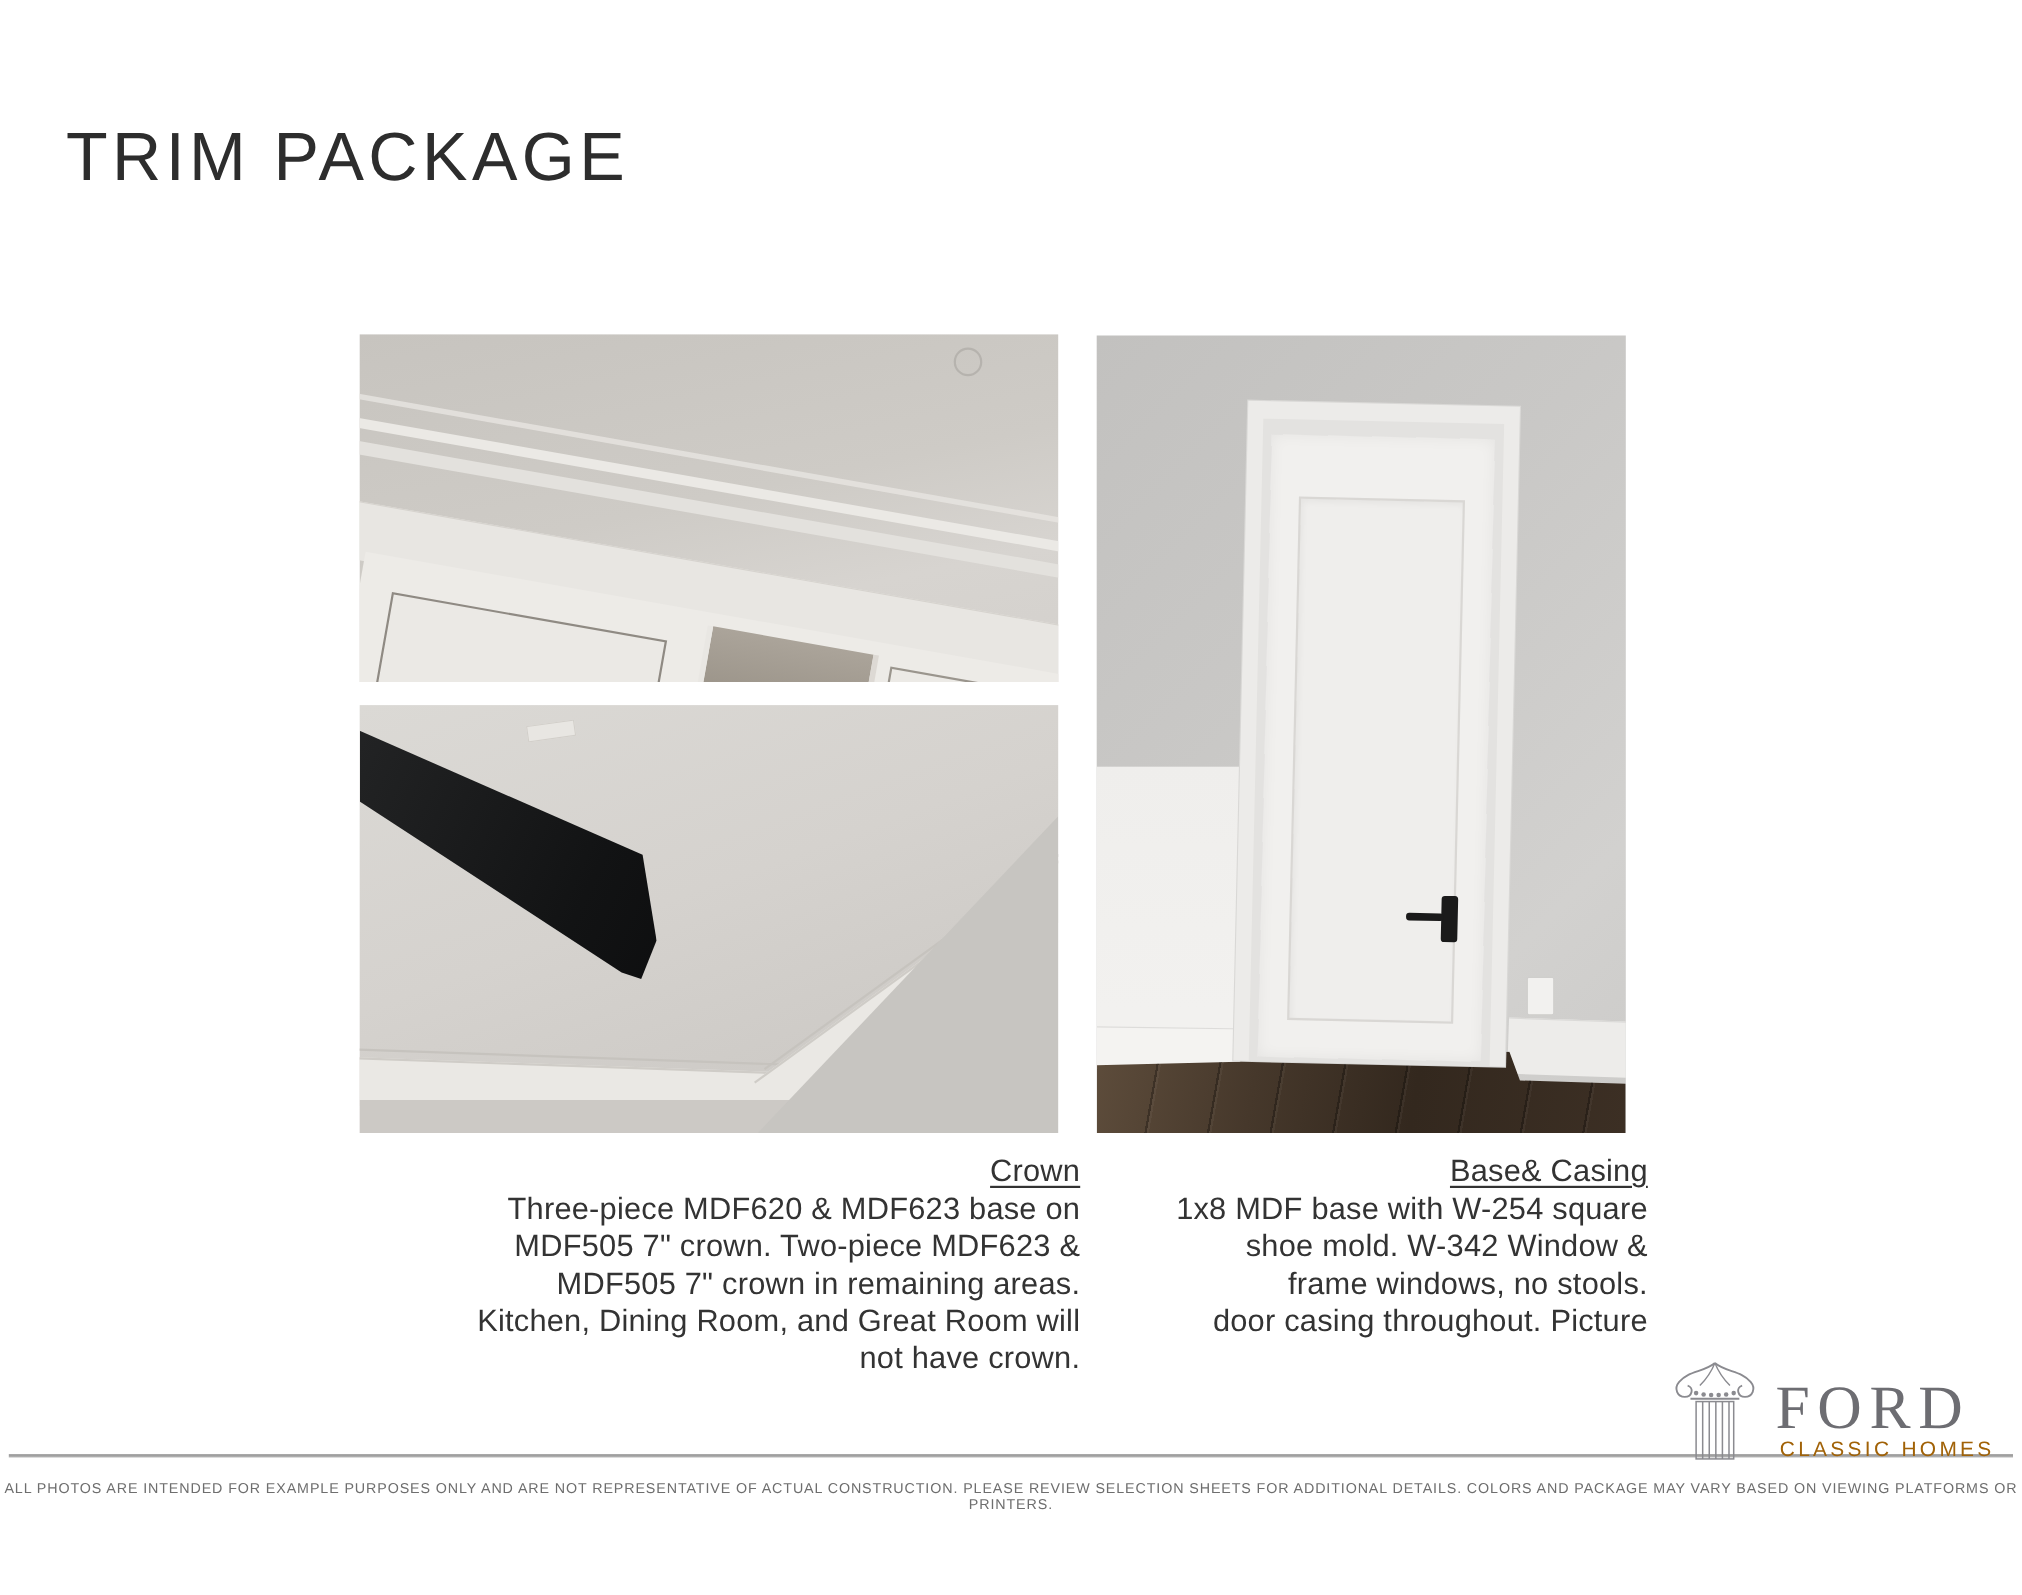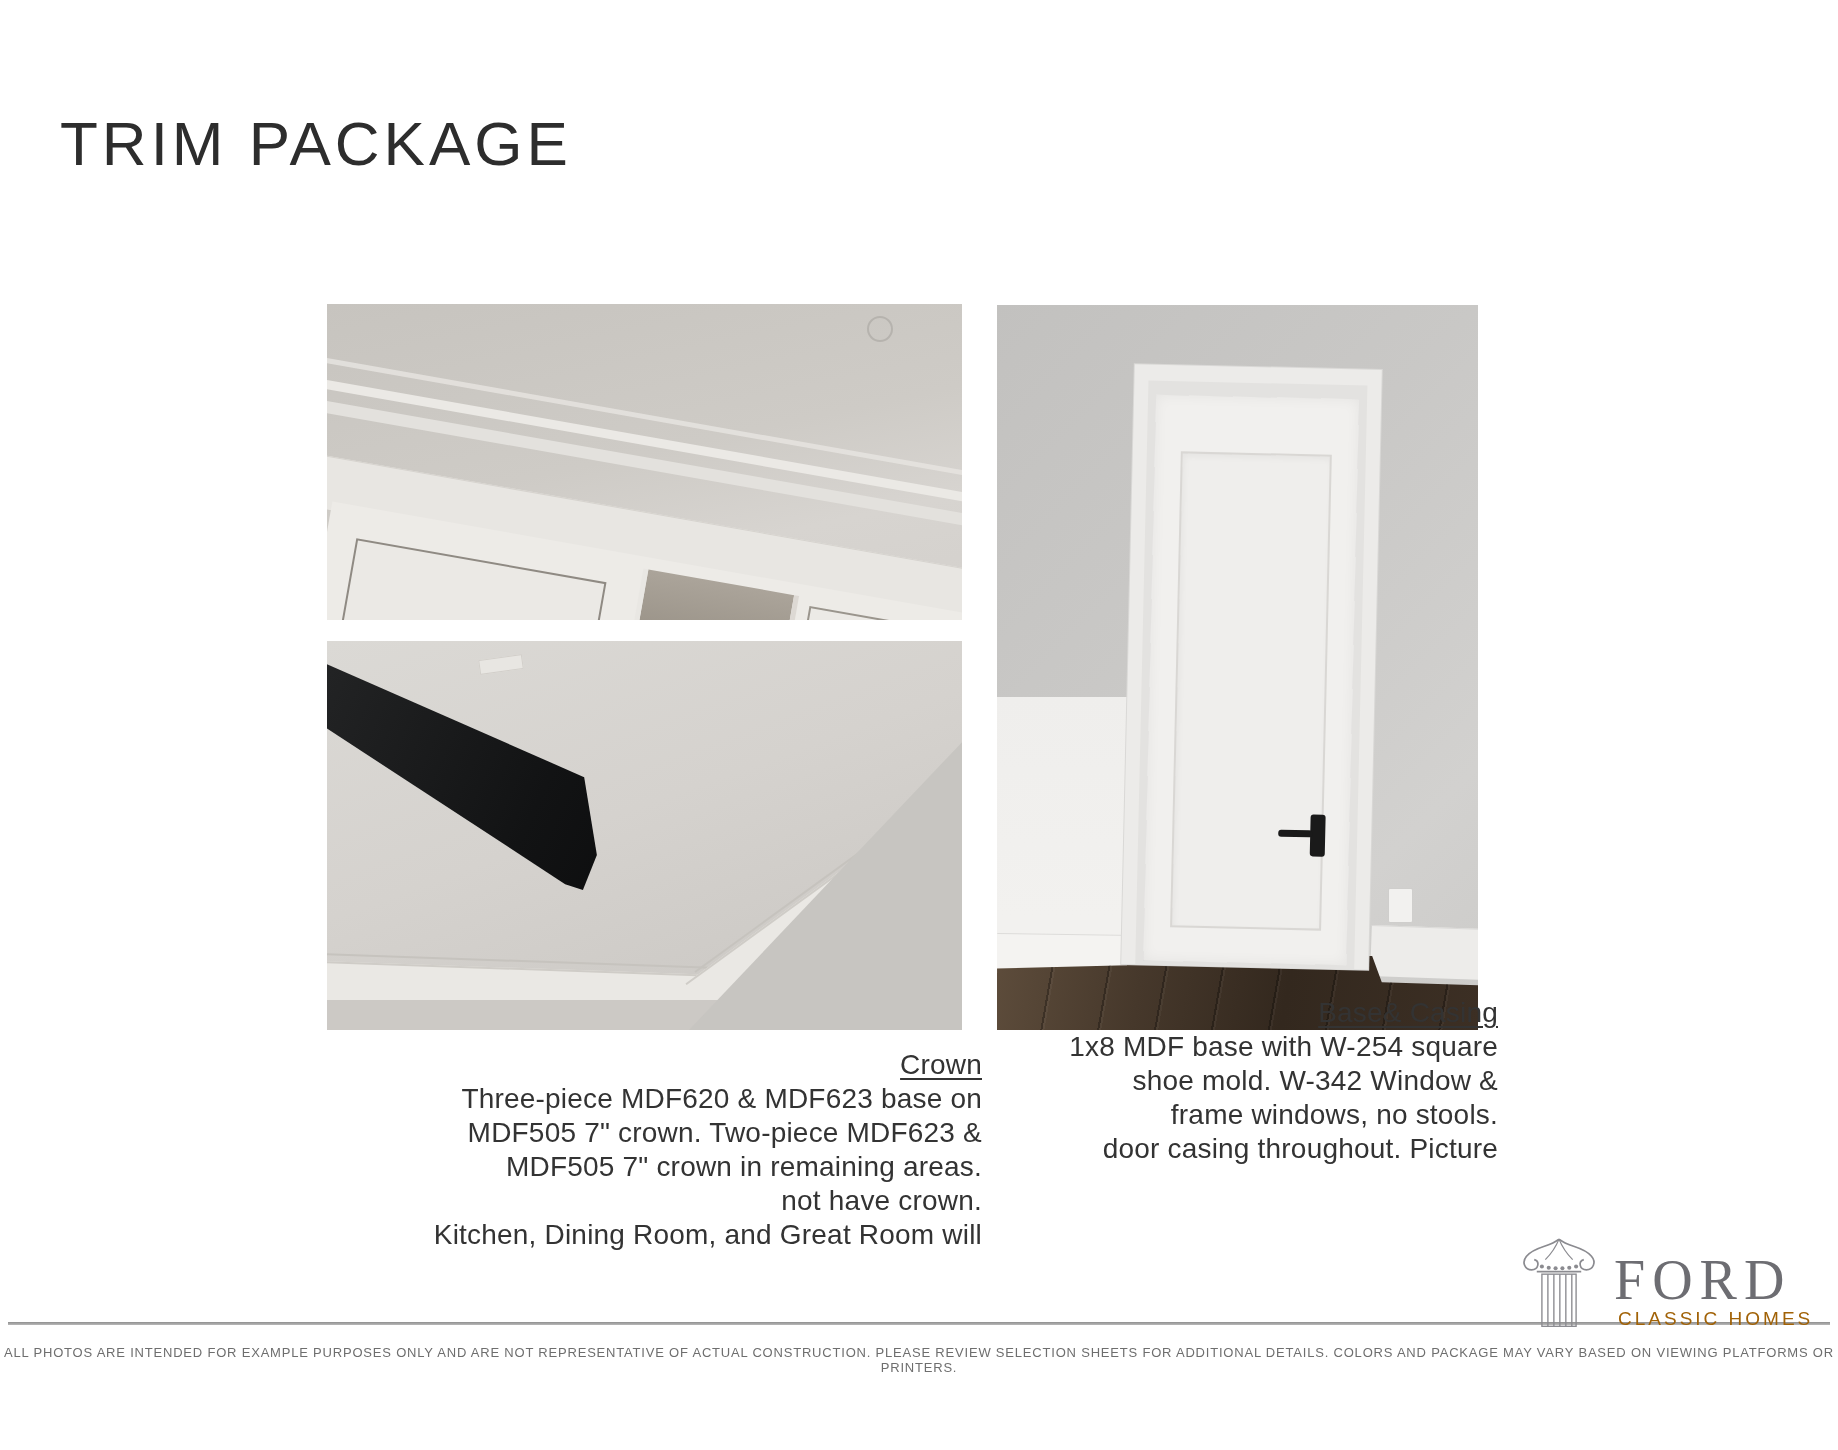--- a/index.html
+++ b/index.html
@@ -75,21 +75,21 @@
          clip-path:polygon(0 20%,27% 16%,29% 8%,78% 4%,80% 38%,100% 42%,100% 100%,0 100%);
          background:linear-gradient(100deg,#5d4c3b 0%,#46382b 30%,#33281e 60%,#3c2f24 100%);}
   .floor::after{content:"";position:absolute;inset:0;
          background:repeating-linear-gradient(100deg,rgba(0,0,0,0.28) 0 2px,rgba(255,255,255,0.04) 2px 4px,transparent 4px 56px);}
   .threshold{position:absolute;left:148px;top:652px;width:214px;height:6px;background:#3a3129;
              transform:rotate(1.3deg);}
 
   
   .caption{position:absolute;text-align:right;color:#333;font-size:28px;line-height:34px;letter-spacing:0.2px;}
   .caption-left{left:307px;top:1048px;width:675px;}
-  .caption-right{left:977px;top:996px;width:521px;}
+  .caption-right{left:977px;top:1048px;width:521px;}
   .caption-heading{text-decoration:underline;text-underline-offset:4px;text-decoration-thickness:2px;}
 
   
   .footer-rule{position:absolute;left:8px;top:1322px;width:1822px;height:3px;
                background:linear-gradient(180deg,#8f8f8f 0%,#b9b9b9 100%);}
   .disclaimer{position:absolute;left:0;right:0;top:1345px;text-align:center;font-size:13px;
               letter-spacing:0.8px;color:#6e6e6e;}
 
   
   .logo{position:absolute;left:1516px;top:1234px;display:flex;align-items:flex-end;z-index:2;}
@@ -146,22 +146,22 @@
         <div class="door-handle-lever"></div>
       </div>
     </div>
   </div>
 
   <div class="caption caption-left">
     <div class="caption-heading">Crown</div>
     <div>Three-piece MDF620 &amp; MDF623 base on</div>
     <div>MDF505 7" crown. Two-piece MDF623 &amp;</div>
     <div>MDF505 7" crown in remaining areas.</div>
+    <div>Kitchen, Dining Room, and Great Room will</div>
     <div>not have crown.</div>
-    <div>Kitchen, Dining Room, and Great Room will</div>
   </div>
 
   <div class="caption caption-right">
     <div class="caption-heading">Base&amp; Casing</div>
     <div>1x8 MDF base with W-254 square</div>
     <div>shoe mold. W-342 Window &amp;</div>
     <div>frame windows, no stools.</div>
     <div>door casing throughout. Picture</div>
   </div>
 

